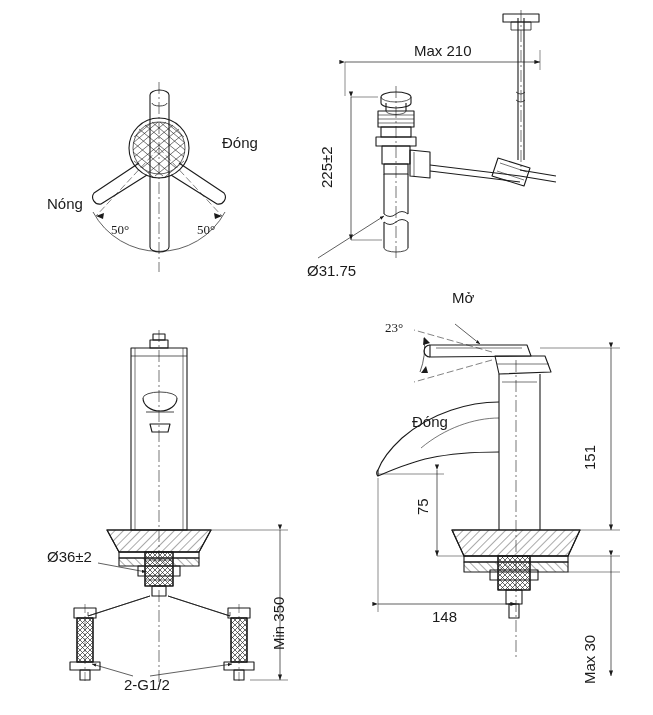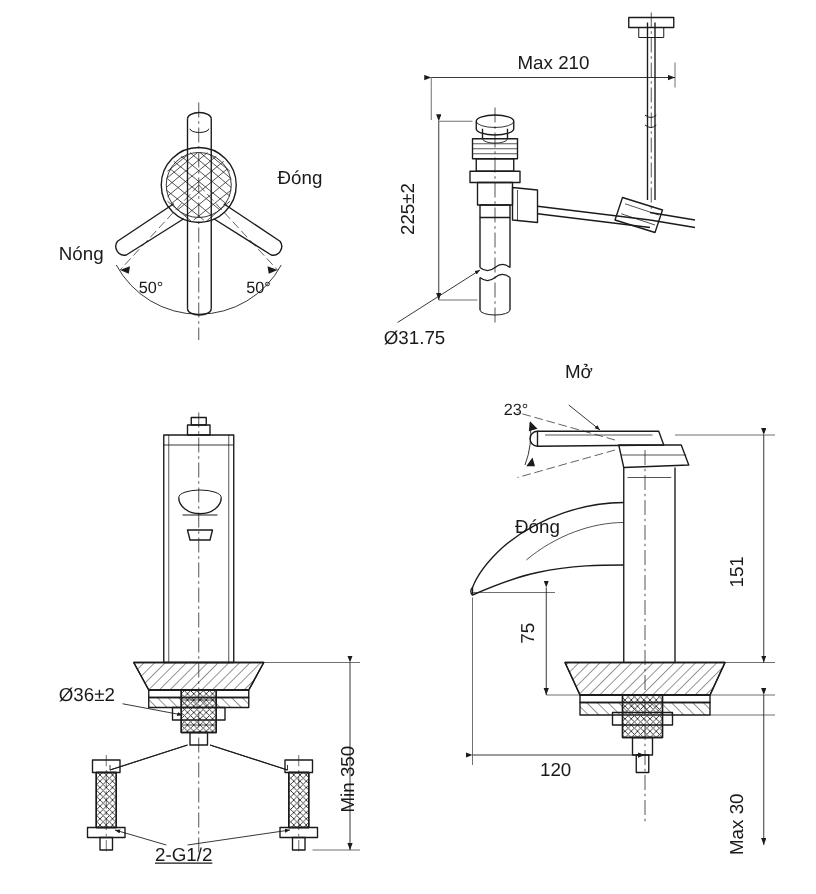--- a/index.html
+++ b/index.html
@@ -17,21 +17,21 @@
     background: #ffffff;
     overflow: hidden;
   }
   .lbl {
     position: absolute;
     font-family: "Liberation Sans", sans-serif;
     color: #1a1a1a;
     white-space: nowrap;
     font-size: 15px;
   }
-  .lbl.small { font-size: 13px; }
+  .lbl.small { font-size: 13px; font-family: Liberation Serif, serif; }
   .lbl.vert {
     transform-origin: left top;
     transform: rotate(-90deg);
   }
   svg { position: absolute; left: 0; top: 0; }
 </style>
 </head>
 <body>
 
 <div id="sheet">
@@ -293,23 +293,23 @@
   <div class="lbl" style="left:222px; top:134px;">Đóng</div>
   <div class="lbl small" style="left:111px; top:222px;">50°</div>
   <div class="lbl small" style="left:197px; top:222px;">50°</div>
 
   <div class="lbl" style="left:414px; top:42px;">Max 210</div>
   <div class="lbl vert" style="left:318px; top:188px;">225±2</div>
   <div class="lbl" style="left:283px; top:262px;margin-left:24px;">Ø31.75</div>
 
   <div class="lbl" style="left:47px; top:548px;text-align:center;">Ø36±2</div>
   <div class="lbl vert" style="left:270px; top:650px;">Min 350</div>
-  <div class="lbl" style="left:124px; top:676px;text-decoration:underline;">2-G1/2</div>
+  <div class="lbl" style="left:124px; top:676px;">2-G1/2</div>
 
   <div class="lbl" style="left:452px; top:289px;">Mở</div>
   <div class="lbl" style="left:412px; top:377px;margin-top:36px;">Đóng</div>
-  <div class="lbl small" style="left:385px; top:320px;margin-left:18px;">23°</div>
+  <div class="lbl small" style="left:385px; top:320px;">23°</div>
   <div class="lbl vert" style="left:581px; top:470px;">151</div>
   <div class="lbl vert" style="left:414px; top:515px;">75</div>
-  <div class="lbl" style="left:432px; top:608px;">120</div>
+  <div class="lbl" style="left:432px; top:608px;">148</div>
   <div class="lbl vert" style="left:581px; top:684px;">Max 30</div>
 
 </div>
 
 </body></html>

